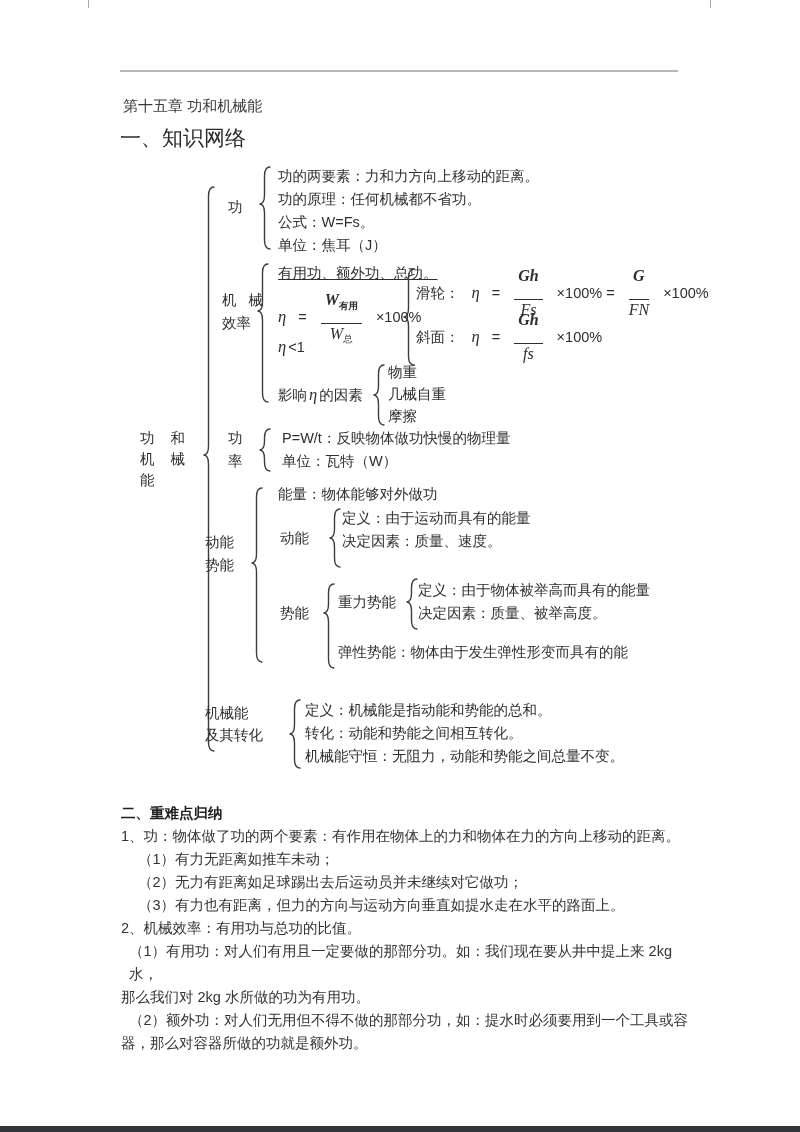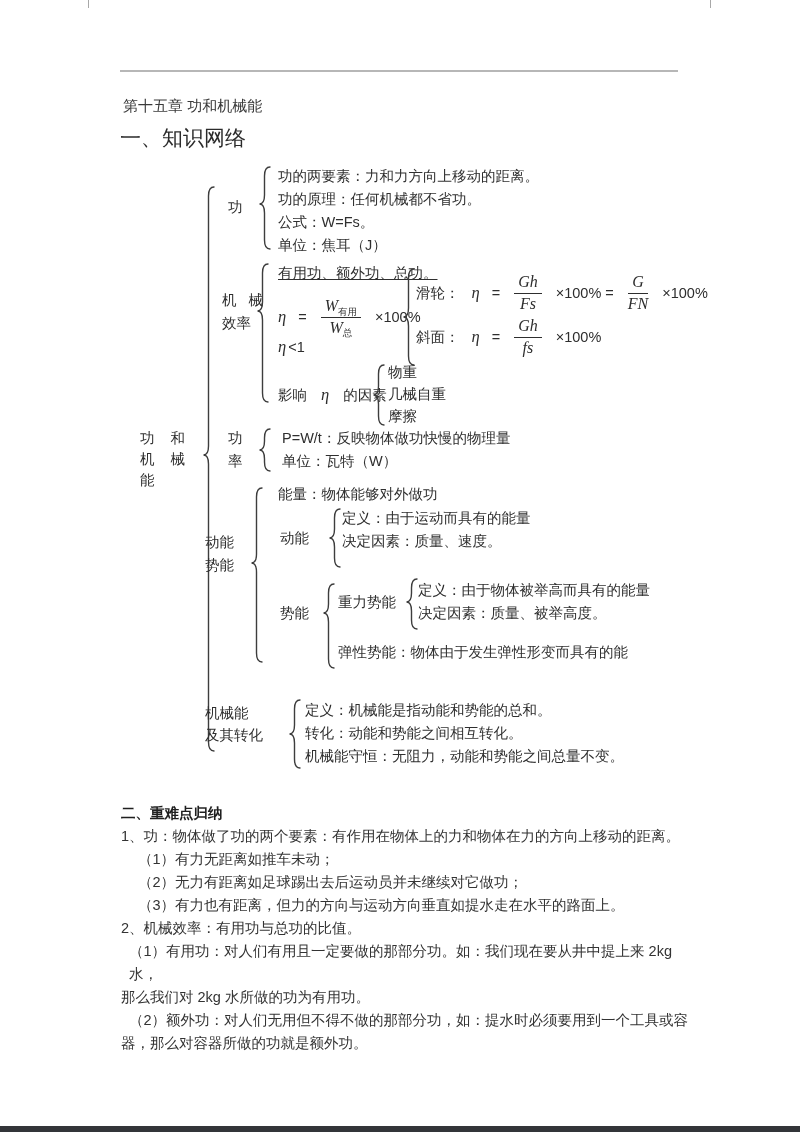--- a/index.html
+++ b/index.html
@@ -14,21 +14,21 @@
   .chapter{font-size:15px;color:#3a3a3a;}
   .h1{font-size:21px;line-height:28px;color:#2b2b2b;}
   .sep{position:absolute;background:#b7b7b7;}
   .edge-mark{position:absolute;background:#a8a8a8;}
   .bottom-bar{position:absolute;left:0;right:0;bottom:0;height:6px;background:#333539;}
   .brace{position:absolute;display:block;}
   
   .mrow{position:absolute;display:flex;align-items:center;gap:12px;font-size:14.5px;color:#2e2e2e;white-space:nowrap;}
   .mvar{font-family:"Liberation Serif",serif;font-style:italic;font-size:16.5px;}
   .frac{display:inline-flex;flex-direction:column;align-items:center;line-height:1.15;margin:0 2px;}
-  .frac .num{border-bottom:1.2px solid #2e2e2e;padding:0 4px 1px;display:inline-flex;align-items:flex-end;}
+  .frac .num{border-bottom:1.2px solid #2e2e2e;padding:0 4px 13px;display:inline-flex;align-items:flex-end;font-weight:bold;}
   .frac .den{padding-top:1px;display:inline-flex;align-items:flex-end;}
   .frac .mvar{font-size:16px;}
   .msub{font-size:9.5px;font-style:normal;font-family:"Liberation Sans",sans-serif;align-self:flex-end;margin-bottom:-2px;}
   
   .notes{position:absolute;left:121px;top:802px;width:575px;font-size:14.5px;color:#333;}
   .notes div{line-height:23px;}
   .notes .bold{font-weight:bold;color:#1f1f1f;}
   .ind1{padding-left:12px;}
   .ind2{padding-left:17px;}
   .ind3{padding-left:8px;}
@@ -83,21 +83,21 @@
         </span>
     </span>
     <span>×100%</span>
   </div>
 
   <div class="mrow" style="left:278px;top:336px;height:22px;gap:2px;">
     <span class="mvar">η</span>
     <span>&lt;1</span>
   </div>
 
-  <div class="mrow" style="left:278px;top:384px;height:22px;gap:14px;">
+  <div class="mrow" style="left:278px;top:384px;height:22px;gap:2px;">
     <span>影响</span>
     <span class="mvar">η</span>
     <span>的因素</span>
   </div>
   <span class="brace" style="left:372px;top:364px;"><svg width="13" height="62" viewBox="0 0 13 62" xmlns="http://www.w3.org/2000/svg">
         <path d="M 12 1 Q 6.5 1 6.5 10 L 6.5 22 Q 6.5 31 1.5 31 Q 6.5 31 6.5 40 L 6.5 52 Q 6.5 61 12 61" fill="none" stroke="#3d3d3d" stroke-width="1.4" stroke-linecap="round"></path>
       </svg></span>
   <div class="t" style="left:388px;top:361px;">物重</div>
   <div class="t" style="left:388px;top:383px;">几械自重</div>
   <div class="t" style="left:388px;top:405px;">摩擦</div>

